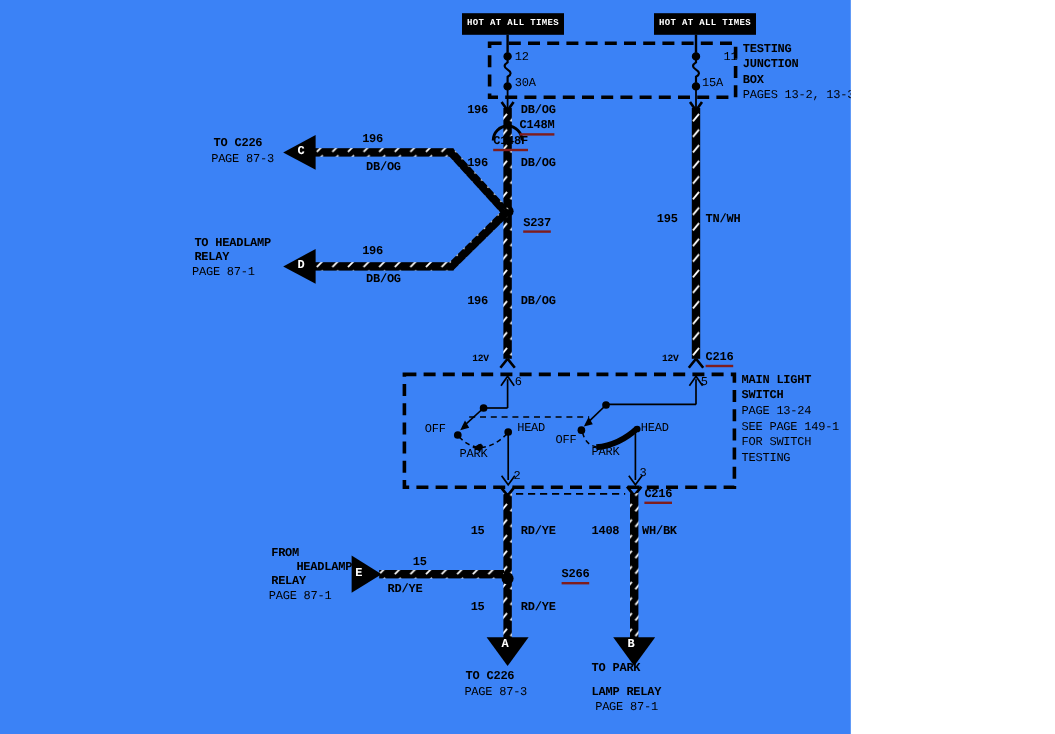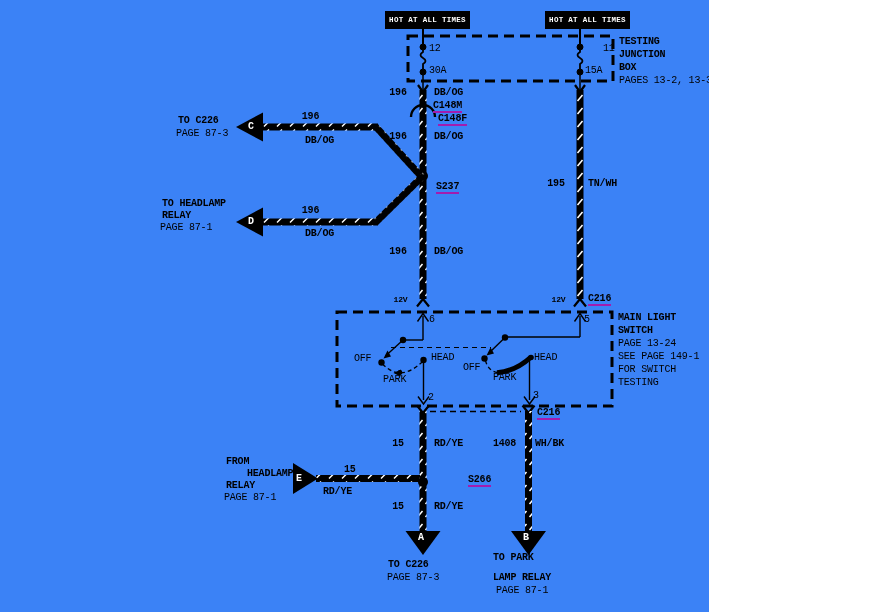--- a/index.html
+++ b/index.html
@@ -2,21 +2,21 @@
 <html><head>
 <meta charset="utf-8">
 <style>
   html,body{margin:0;padding:0;background:#ffffff;}
   #stage{position:relative;width:709px;height:612px;background:#3b82f6;overflow:hidden;
          font-family:Liberation Mono, monospace;color:#000;}
   #art{position:absolute;left:0;top:0;}
   .t{position:absolute;font-size:10px;font-weight:bold;white-space:nowrap;line-height:11px;letter-spacing:-0.2px;}
   .r{font-weight:normal;}
   .sm{font-size:8px;line-height:9px;}
-  .u{border-bottom:2px solid #a21caf;padding-bottom:0px;}
+  .u{border-bottom:2px solid #7f1d1d;padding-bottom:0px;}
   .ra{text-align:center;}
   .hotbox{position:absolute;background:#000;color:#fff;display:flex;align-items:center;justify-content:center;
           font-size:7.5px;font-weight:bold;letter-spacing:0.3px;}
   .tri-letter{position:absolute;color:#fff;font-size:10px;font-weight:bold;}
   .notebox{position:absolute;border:2px solid #000;padding:3px 4px 2px 4px;}
   .notebox div{font-size:10px;font-weight:bold;line-height:12.5px;letter-spacing:-0.2px;}
   .notebox div.r{font-weight:normal;}
   .block div{letter-spacing:-0.2px;}
 </style>
 </head>
@@ -155,21 +155,21 @@
 
   <div class="t r" style="left:429px;top:43px;">12</div>
   <div class="t r" style="left:429px;top:65px;">30A</div>
   <div class="t r" style="left:587px;top:43px;margin-left:16px;">11</div>
   <div class="t r" style="left:585px;top:65px;">15A</div>
 
 
   <div class="t ra" style="left:381px;top:87px;width:34px;">196</div>
   <div class="t" style="left:434px;top:87px;">DB/OG</div>
   <div class="t" style="left:433px;top:100px;"><span class="u">C148M</span></div>
-  <div class="t" style="left:438px;top:113px;"><span class="u">C148F</span></div>
+  <div class="t" style="left:411px;top:113px;"><span class="u">C148F</span></div>
   <div class="t ra" style="left:381px;top:131px;width:34px;">196</div>
   <div class="t" style="left:434px;top:131px;">DB/OG</div>
   <div class="t" style="left:436px;top:181px;"><span class="u">S237</span></div>
   <div class="t ra" style="left:381px;top:246px;width:34px;">196</div>
   <div class="t" style="left:434px;top:246px;">DB/OG</div>
 
   <div class="t ra" style="left:539px;top:178px;width:34px;">195</div>
   <div class="t" style="left:588px;top:178px;">TN/WH</div>
 
   <div class="t sm ra" style="left:386px;top:295px;width:29px;">12V</div>

